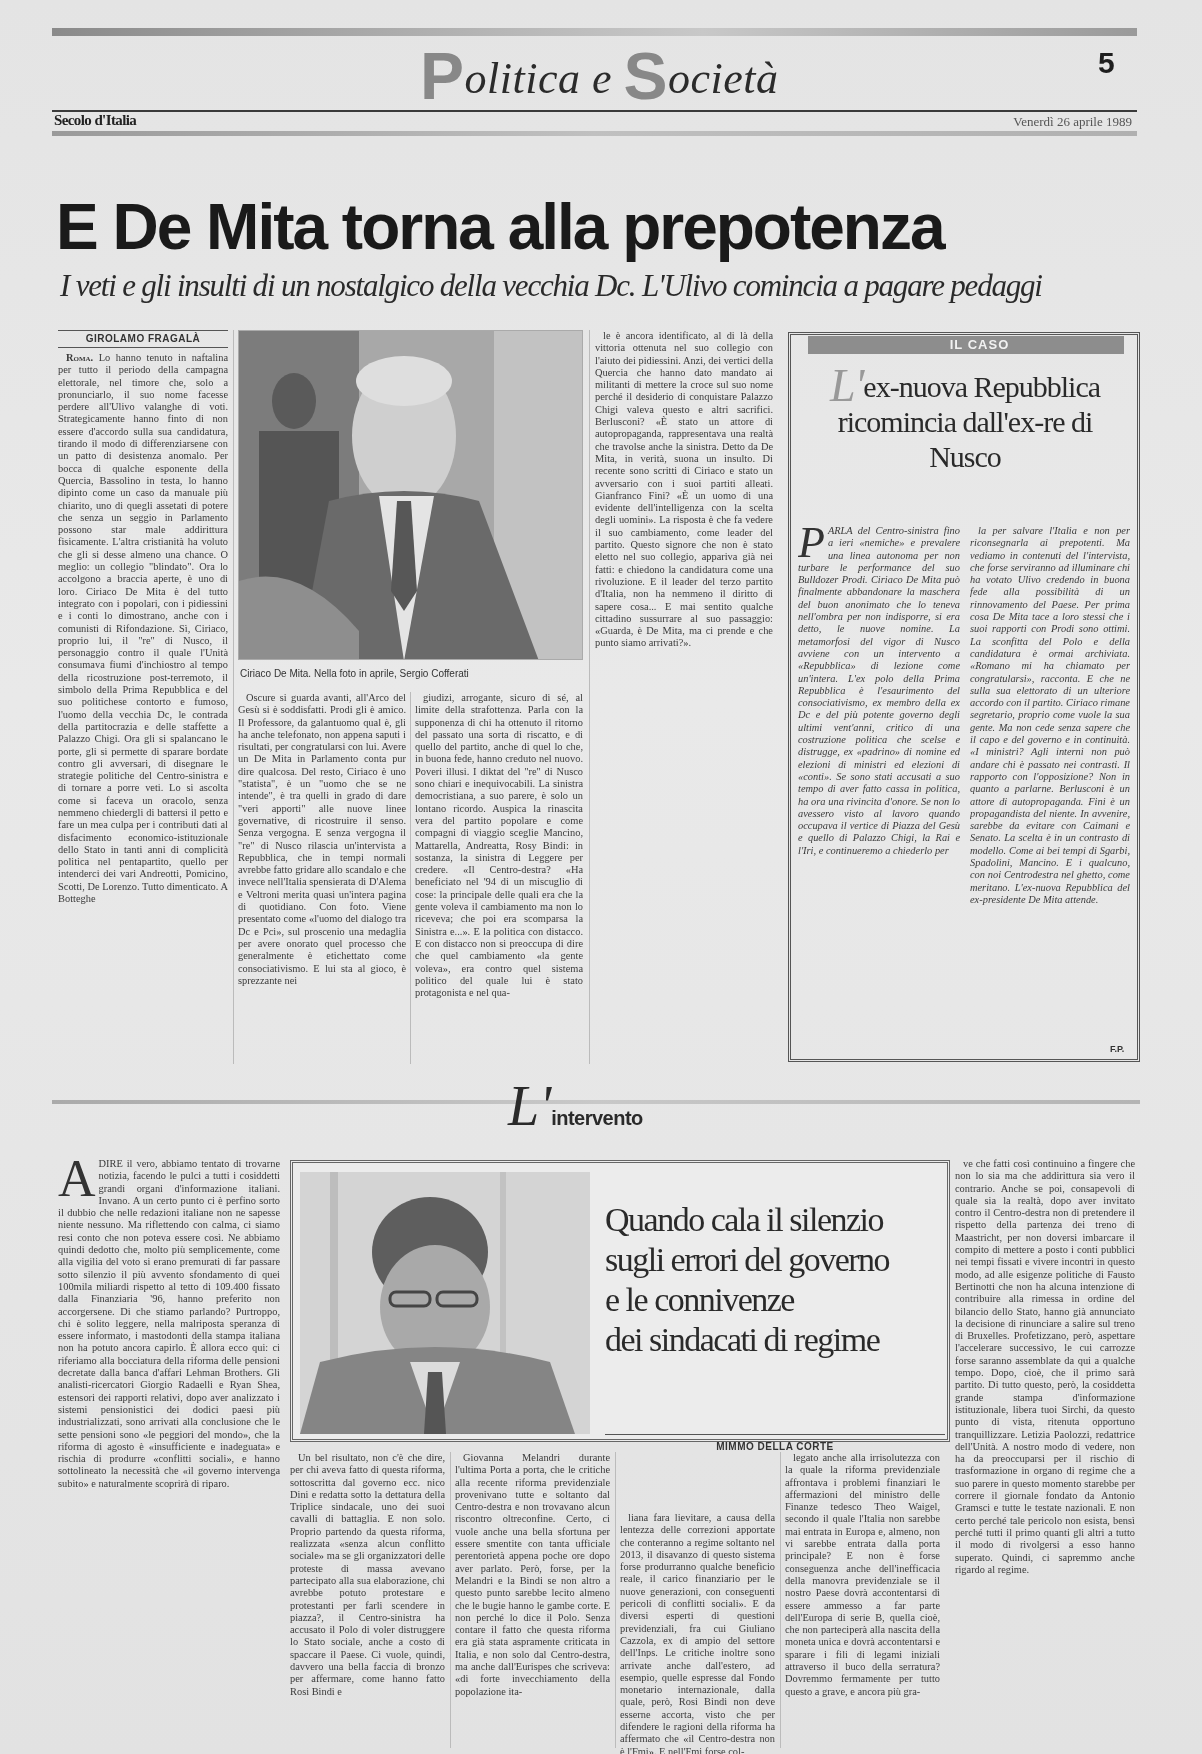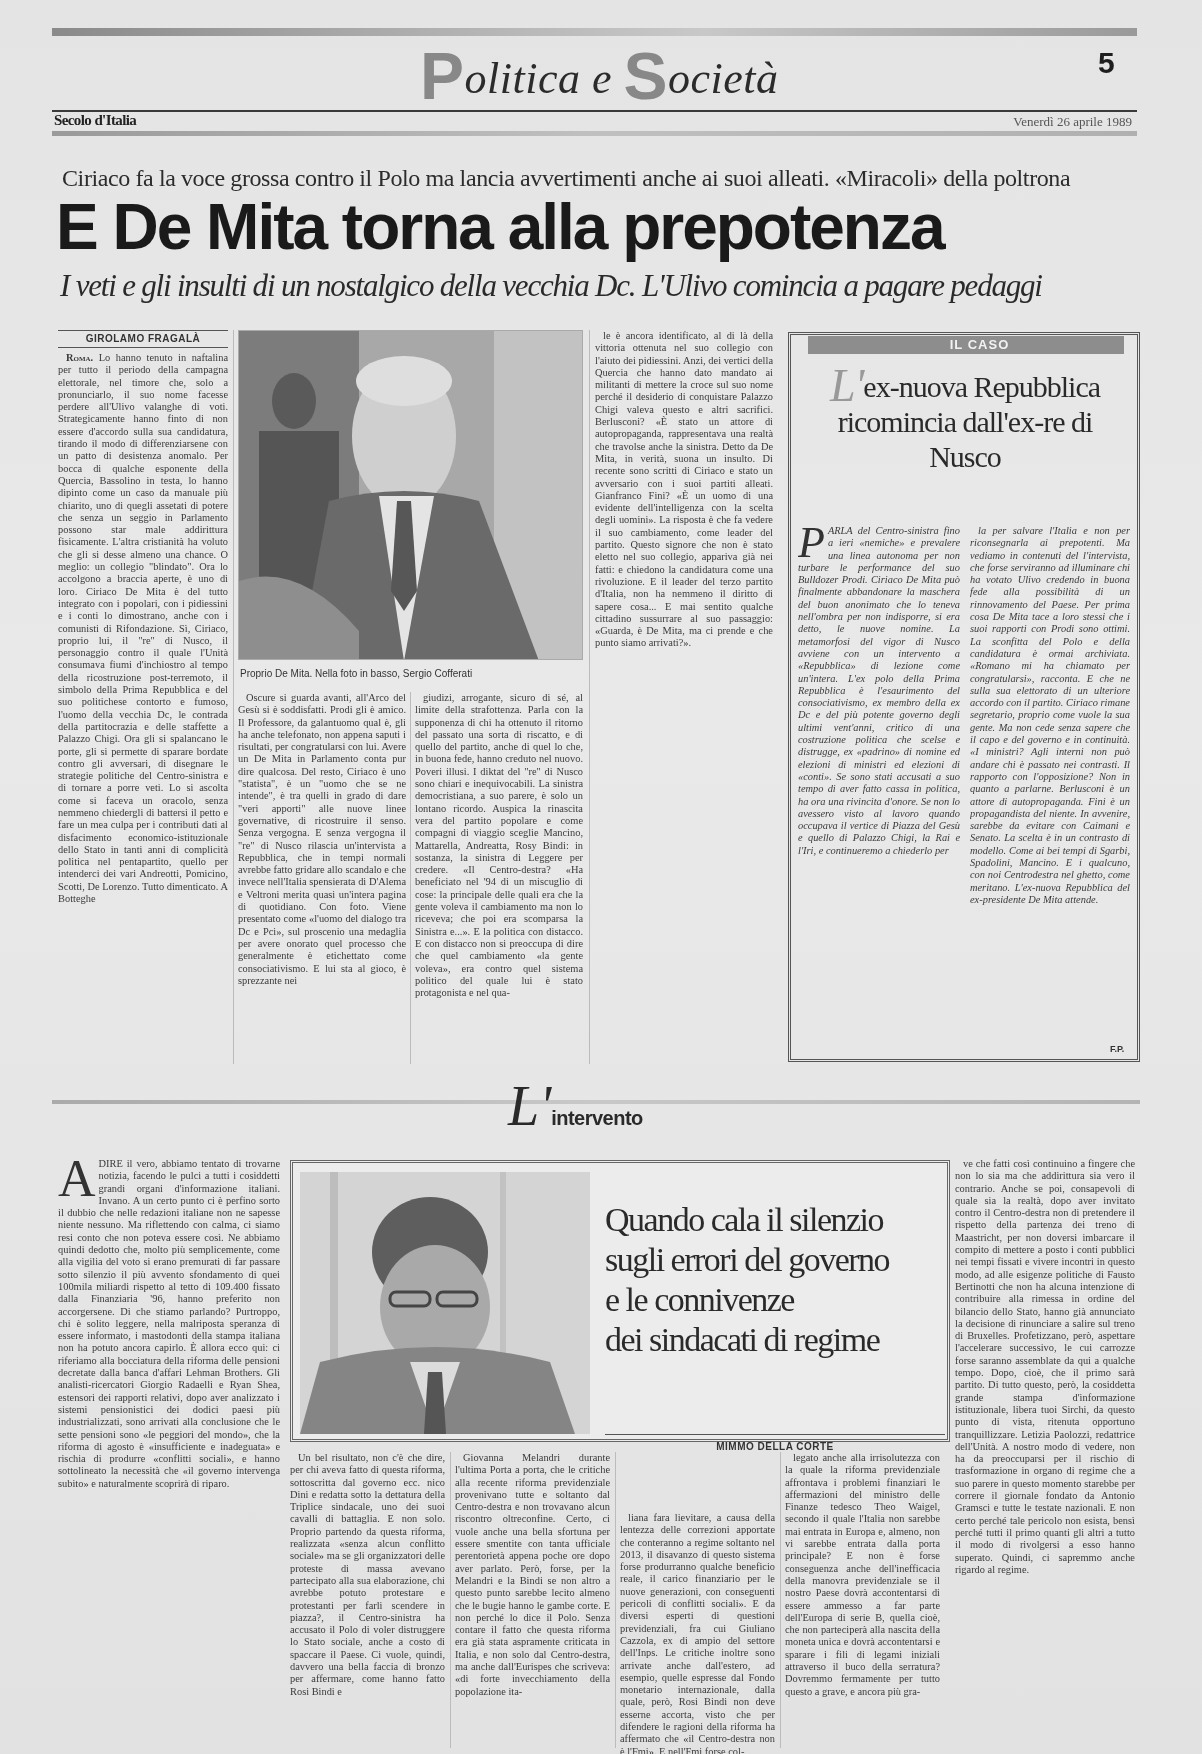--- a/index.html
+++ b/index.html
@@ -58,21 +58,20 @@
 <div class="page">
 
   <div class="top-rule"></div>
   <div class="section-title"><span class="big">P</span><span>olitica e </span><span class="big">S</span><span>ocietà</span></div>
   <div class="page-number">5</div>
   <div class="masthead-rule"></div>
   <div class="masthead-name">Secolo d'Italia</div>
   <div class="masthead-date">Venerdì 26 aprile 1989</div>
   <div class="masthead-rule2"></div>
 
-  <div class="kicker">Ciriaco fa la voce grossa contro il Polo ma lancia avvertimenti anche ai suoi alleati. «Miracoli» della poltrona</div>
   <div class="headline">E De Mita torna alla prepotenza</div>
   <div class="subhead">I veti e gli insulti di un nostalgico della vecchia Dc. L'Ulivo comincia a pagare pedaggi</div>
 
   <div class="byline-rule" style="left:58px; top:330px; width:170px;"></div>
   <div class="byline" style="left:58px; top:333px; width:170px;">GIROLAMO FRAGALÀ</div>
   <div class="byline-rule" style="left:58px; top:347px; width:170px;"></div>
 
   <div class="col" style="left:58px; top:352px; width:170px; height:712px;">
     <p><span class="lead-city">Roma.</span> <span>Lo hanno tenuto in naftalina per tutto il periodo della campagna elettorale, nel timore che, solo a pronunciarlo, il suo nome facesse perdere all'Ulivo valanghe di voti. Strategicamente hanno finto di non essere d'accordo sulla sua candidatura, tirando il modo di differenziarsene con un patto di desistenza anomalo. Per bocca di qualche esponente della Quercia, Bassolino in testa, lo hanno dipinto come un caso da manuale più chiarito, uno di quegli assetati di potere che senza un seggio in Parlamento possono star male addirittura fisicamente. L'altra cristianità ha voluto che gli si desse almeno una chance. O meglio: un collegio "blindato".
 Ora lo accolgono a braccia aperte, è uno di loro. Ciriaco De Mita è del tutto integrato con i popolari, con i pidiessini e i conti lo dimostrano, anche con i comunisti di Rifondazione.
@@ -89,21 +88,21 @@
       <ellipse cx="55" cy="70" rx="22" ry="28" fill="#5a5a5a"></ellipse>
       <rect x="20" y="100" width="80" height="230" fill="#555"></rect>
       <ellipse cx="165" cy="105" rx="52" ry="72" fill="#cfcfcf"></ellipse>
       <ellipse cx="165" cy="50" rx="48" ry="25" fill="#dedede"></ellipse>
       <path d="M60 330 L90 170 Q165 150 240 170 L300 330 Z" fill="#6a6a6a"></path>
       <path d="M140 165 L165 330 L195 165 Z" fill="#e4e4e4"></path>
       <path d="M158 170 L172 170 L178 260 L165 280 L152 260 Z" fill="#575757"></path>
       <path d="M0 250 Q60 230 120 300 L120 330 L0 330 Z" fill="#8e8e8e"></path>
     </svg>
   </div>
-  <div class="caption" style="left:240px; top:668px; width:345px;">Proprio De Mita. Nella foto in basso, Sergio Cofferati</div>
+  <div class="caption" style="left:240px; top:668px; width:345px;">Ciriaco De Mita. Nella foto in aprile, Sergio Cofferati</div>
 
   <div class="col" style="left:238px; top:692px; width:168px; height:372px;">
     <p>Oscure si guarda avanti, all'Arco del Gesù si è soddisfatti. Prodi gli è amico. Il Professore, da galantuomo qual è, gli ha anche telefonato, non appena saputi i risultati, per congratularsi con lui. Avere un De Mita in Parlamento conta pur dire qualcosa. Del resto, Ciriaco è uno "statista", è un "uomo che se ne intende", è tra quelli in grado di dare "veri apporti" alle nuove linee governative, di ricostruire il senso. Senza vergogna. E senza vergogna il "re" di Nusco rilascia un'intervista a Repubblica, che in tempi normali avrebbe fatto gridare allo scandalo e che invece nell'Italia spensierata di D'Alema e Veltroni merita quasi un'intera pagina di quotidiano. Con foto.
 Viene presentato come «l'uomo del dialogo tra Dc e Pci», sul proscenio una medaglia per avere onorato quel processo che generalmente è etichettato come consociativismo. E lui sta al gioco, è sprezzante nei</p>
   </div>
 
   <div class="col" style="left:415px; top:692px; width:168px; height:372px;">
     <p>giudizi, arrogante, sicuro di sé, al limite della strafottenza. Parla con la supponenza di chi ha ottenuto il ritorno del passato una sorta di riscatto, e di quello del partito, anche di quel lo che, in buona fede, hanno creduto nel nuovo. Poveri illusi.
 I diktat del "re" di Nusco sono chiari e inequivocabili. La sinistra democristiana, a suo parere, è solo un lontano ricordo. Auspica la rinascita vera del partito popolare e come compagni di viaggio sceglie Mancino, Mattarella, Andreatta, Rosy Bindi: in sostanza, la sinistra di Leggere per credere.
 «Il Centro-destra? «Ha beneficiato nel '94 di un miscuglio di cose: la principale delle quali era che la gente voleva il cambiamento ma non lo riceveva; che poi era scomparsa la Sinistra e...». E la politica con distacco. E con distacco non si preoccupa di dire che quel cambiamento «la gente voleva», era contro quel sistema politico del quale lui è stato protagonista e nel qua-</p>

